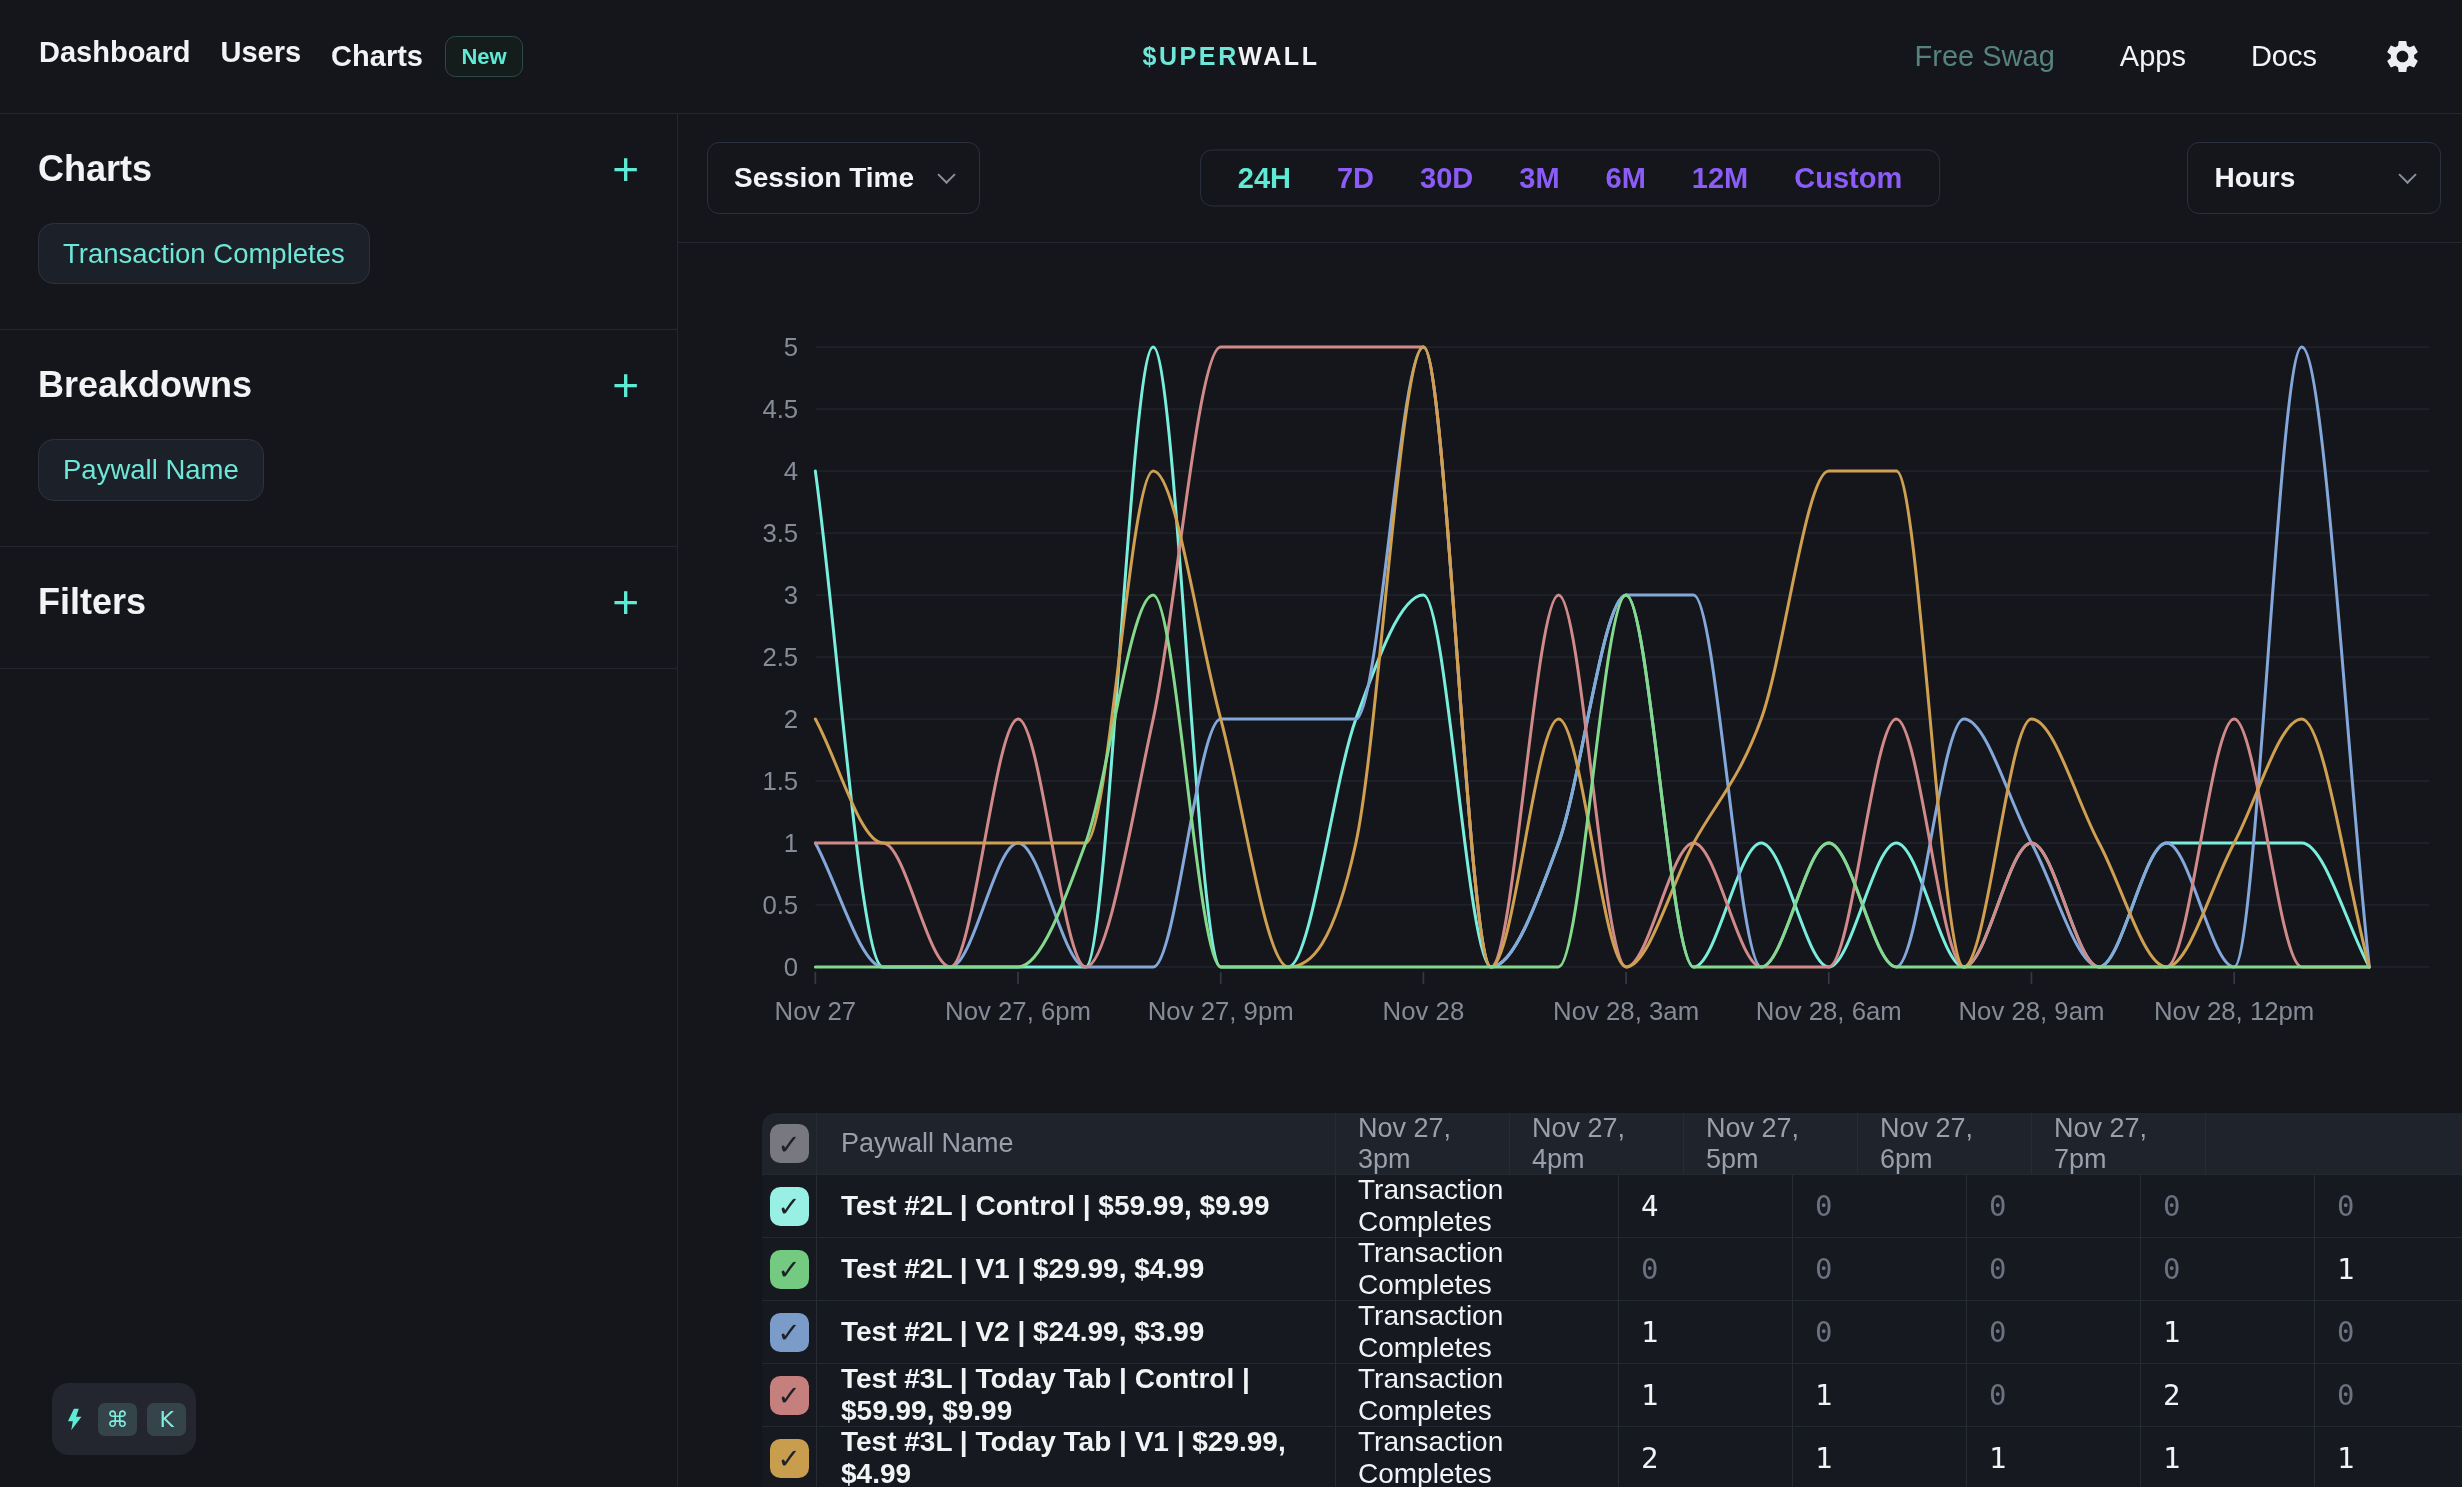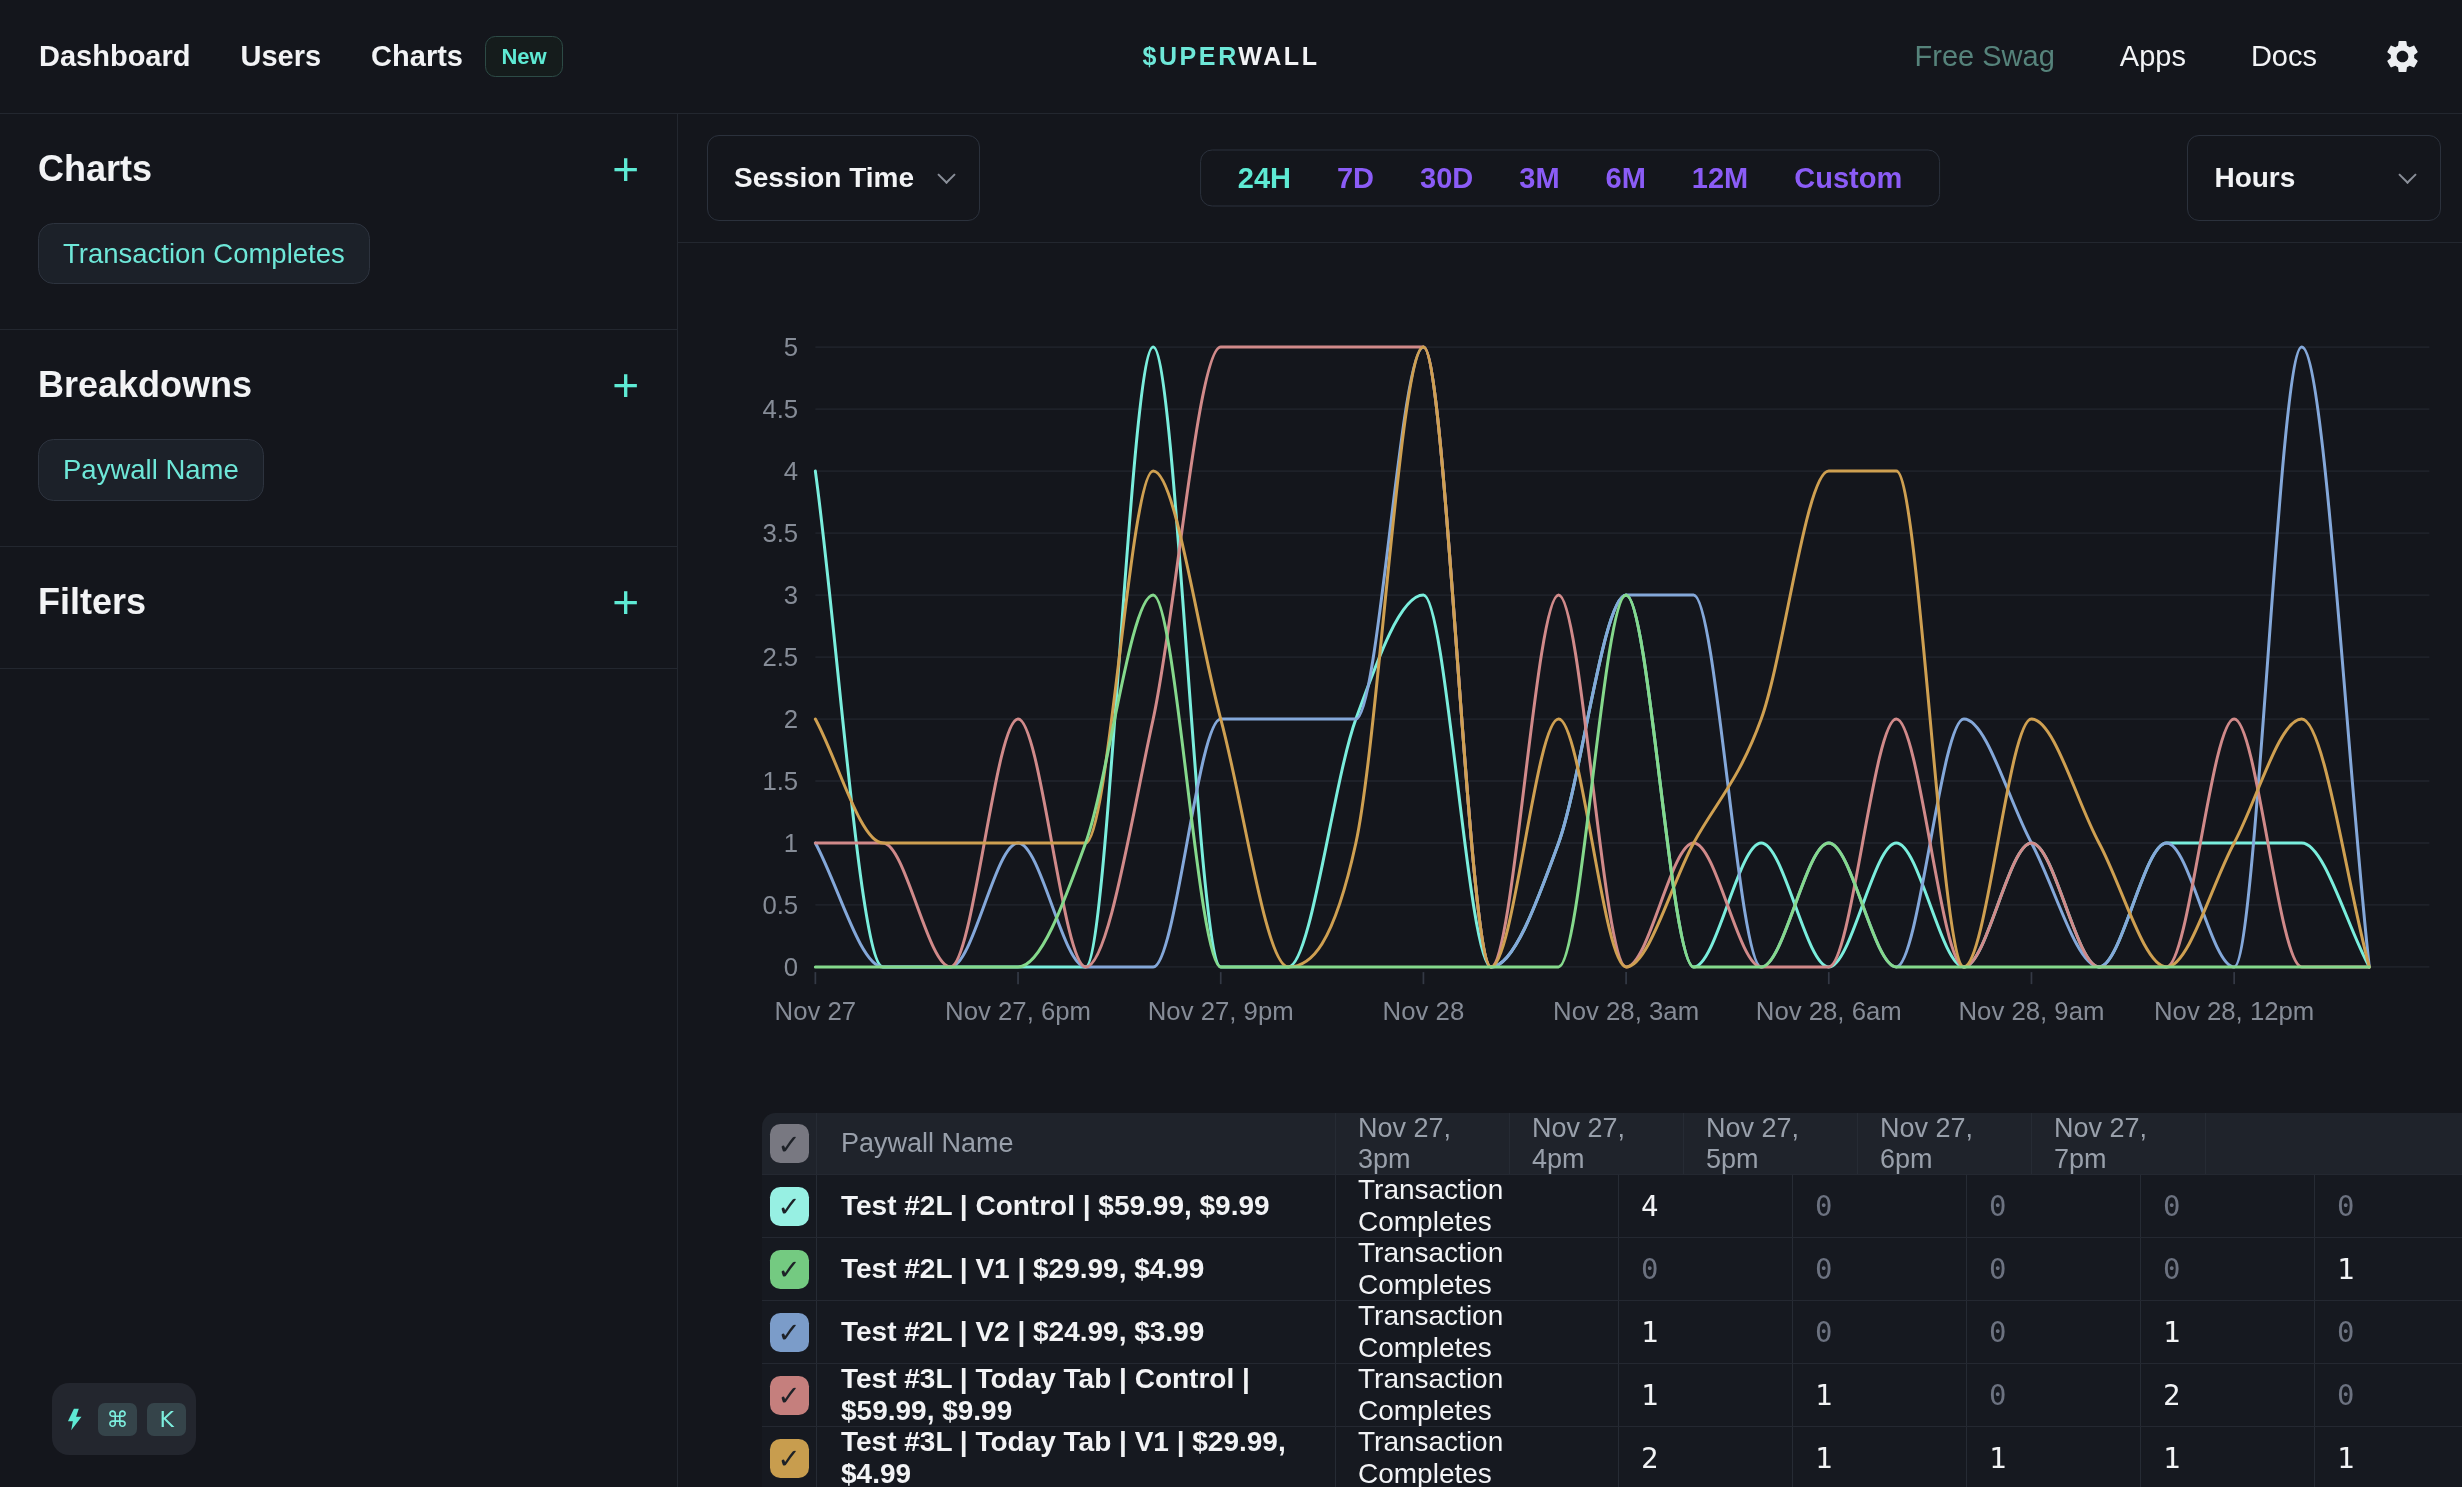--- a/index.html
+++ b/index.html
@@ -1,21 +1,21 @@
 <!DOCTYPE html>
 <html style="--accent: #5eead4;font-size:13.7px"><head>
 <meta charset="utf-8">
 <style>
   * { margin:0; padding:0; box-sizing:border-box; }
   html,body { width:2462px; height:1487px; background:#14161c; overflow:hidden;
     font-family:"Liberation Sans", sans-serif; color:#f2f3f5; }
 
   
   .topnav { height:113px; display:flex; align-items:center; padding:0 39px; position:relative; }
-  .nav-left { display:flex; align-items:center; gap:50px; font-size:29px; font-weight:700; }
+  .nav-left { display:flex; align-items:flex-start; gap:30px; font-size:29px; font-weight:700; }
   .nav-item { cursor:pointer; }
   .charts-group { display:flex; align-items:center; gap:22px; }
   .badge-new { color:var(--accent); border:1.7px solid #2d4b46; border-radius:10.3px;
     padding:6.9px 15.5px; font-size:22px; font-weight:700; background:#151c1c; }
   .logo { position:absolute; left:50%; transform:translateX(-50%); font-size:25px;
     font-weight:700; letter-spacing:2.6px; white-space:nowrap; }
   .logo-accent { color:#6ee7d8; }
   .nav-right { margin-left:auto; display:flex; align-items:center; gap:65px; font-size:29px; font-weight:400; }
   .gear-btn { width:41px; height:41px; display:flex; align-items:center; justify-content:center; cursor:pointer; }
 
@@ -30,21 +30,21 @@
   .chips:empty { margin-top:0; }
   .chip { color:#6ee7d8; background:#1c2129; border:1.7px solid #2d333e; border-radius:15.5px;
     padding:13.7px 24px; font-size:27.5px; font-weight:500; cursor:pointer; }
 
   main { flex:1; position:relative; }
 
   
   .controls { height:129px; display:flex; align-items:center; padding:0 20.6px 0 29px;
     border-bottom:0.9px solid #23272f; position:relative; }
   .select { display:flex; align-items:center; justify-content:space-between;
-    border:1.7px solid #2b313c; border-radius:12px; height:86px; padding:0 26px;
+    border:1.7px solid #2b313c; border-radius:12px; height:72px; padding:0 26px;
     font-size:28px; font-weight:600; cursor:pointer; }
   .select-metric { width:273px; }
   .select-unit { width:254px; margin-left:auto; }
   .chev { width:13px; height:13px; border-right:2.6px solid #8a8f99; border-bottom:2.6px solid #8a8f99;
     transform:rotate(45deg) translate(-2.6px,-2.6px); }
   .ranges { position:absolute; left:50%; top:50%; transform:translate(-50%,-50%);
     display:flex; align-items:center; border:1.7px solid #2b313c; border-radius:12px;
     height:57px; padding:0 13.7px; }
   .range { padding:0 23px; font-size:29px; font-weight:700; color:#8b5cf6; cursor:pointer; }
   .range.active { color:var(--accent); }

